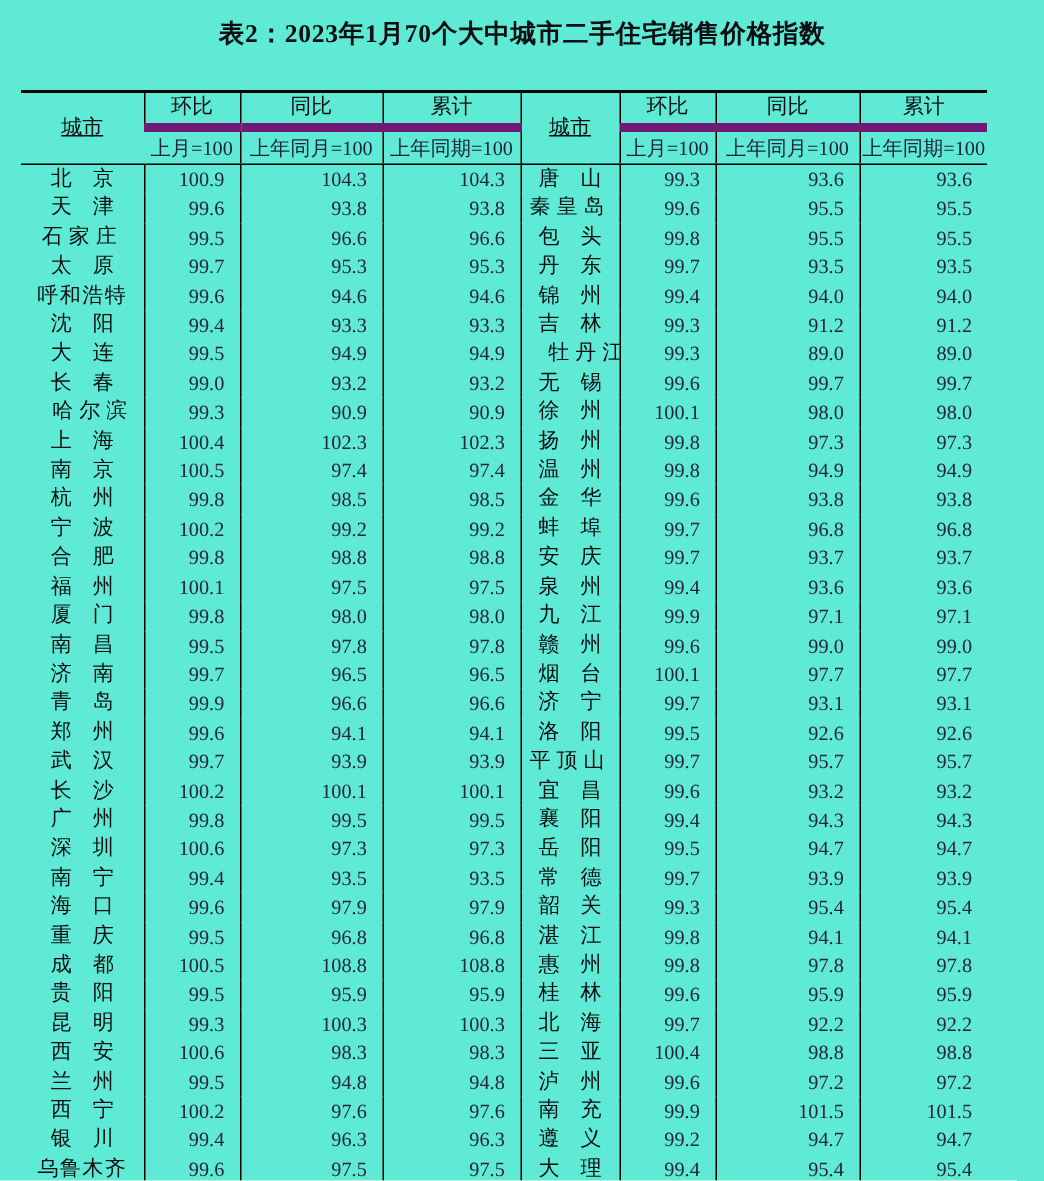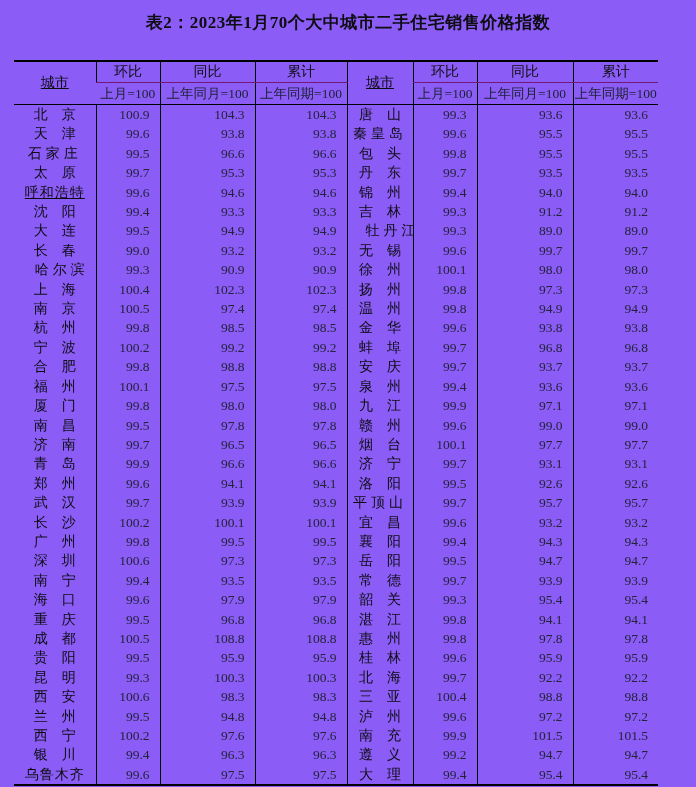--- a/index.html
+++ b/index.html
@@ -8,21 +8,21 @@
     background: #ffffff;
     width: 696px;
   }
   body {
     font-family: "Liberation Serif", "DejaVu Serif", serif;
     color: #000000;
   }
   .page {
     width: 696px;
     height: 787px;
-    background: #8b5cf6;
+    background: #5eead4;
     overflow: hidden;
   }
   .title {
     text-align: center;
     font-weight: bold;
     font-size: 17px;
     line-height: 22px;
     padding-top: 12px;
     letter-spacing: 0.5px;
     color: #0d0d12;
@@ -49,21 +49,21 @@
   }
   
   thead th {
     font-weight: normal;
     font-size: 14px;
     text-align: center;
     color: #0d0d12;
   }
   thead tr.h1 th { height: 20px; line-height: 20px; }
   thead tr.h2 th { height: 21px; line-height: 21px; font-size: 13.5px; color: #1c2133; }
-  thead tr.h1 th.grp { border-bottom: 1px solid #701a75; }
+  thead tr.h1 th.grp { border-bottom: 6px solid #701a75; }
   thead th.cityhead { border-bottom: 1px solid #000; text-decoration: underline; }
   thead tr.h2 th { border-bottom: 1px solid #000; margin-left: 43px; }
   
   tbody td {
     height: 19.4px;
     line-height: 19.4px;
     font-size: 13.5px;
   }
   tbody td.city {
     text-align: center;
@@ -150,21 +150,21 @@
           <td class="city"><span class="cityname">太　原</span></td>
           <td class="val">99.7</td>
           <td class="val">95.3</td>
           <td class="val">95.3</td>
           <td class="city"><span class="cityname">丹　东</span></td>
           <td class="val">99.7</td>
           <td class="val">93.5</td>
           <td class="val">93.5</td>
         </tr>
         <tr>
-          <td class="city"><span class="cityname" style="letter-spacing: 1px; text-decoration: underline;">呼和浩特</span></td>
+          <td class="city"><span class="cityname" style="letter-spacing: 1px;">呼和浩特</span></td>
           <td class="val">99.6</td>
           <td class="val">94.6</td>
           <td class="val">94.6</td>
           <td class="city"><span class="cityname">锦　州</span></td>
           <td class="val">99.4</td>
           <td class="val">94.0</td>
           <td class="val">94.0</td>
         </tr>
         <tr>
           <td class="city"><span class="cityname">沈　阳</span></td>

